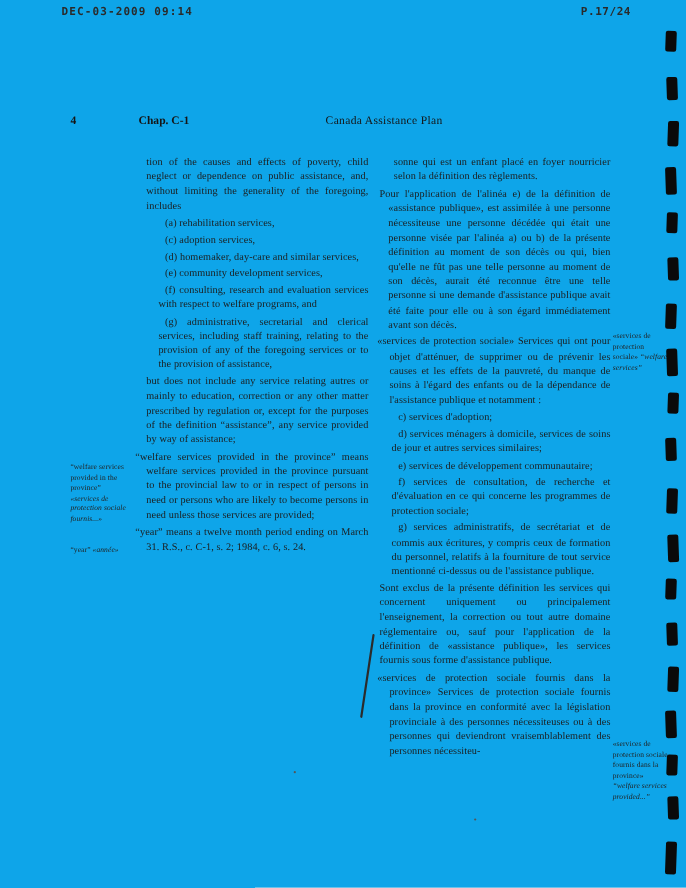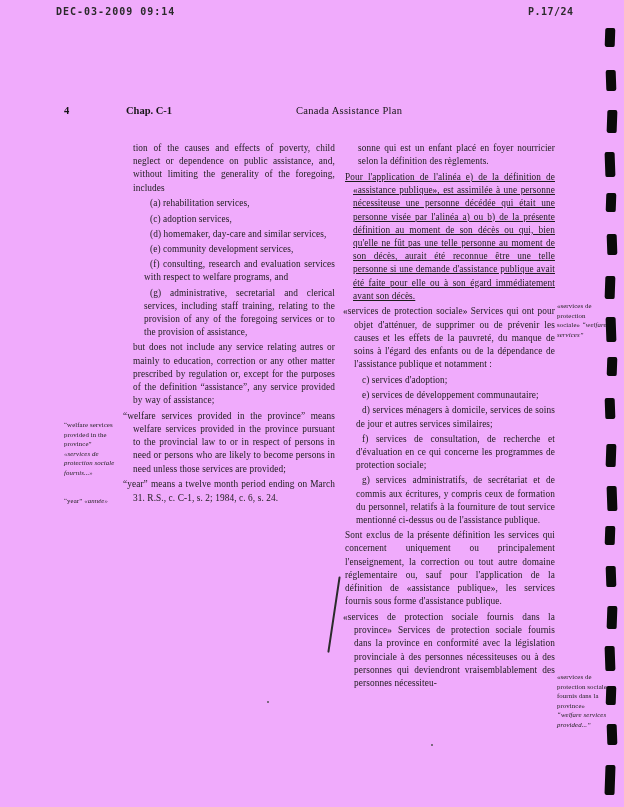--- a/index.html
+++ b/index.html
@@ -1,20 +1,20 @@
 <!DOCTYPE html>
 <html><head>
 <meta charset="utf-8">
 <style>
   html,body{margin:0;padding:0;background:#e8e8e8;}
   #page{
     position:relative;
     width:624px;height:807px;
     margin:0 auto;
-    background:#f0abfc;
+    background:#0ea5e9;
     overflow:hidden;
     font-family:"Liberation Serif", serif;
     color:#1c1c1c;
   }
   
   .fax-stamp{
     position:absolute;top:6px;
     font-family:"DejaVu Sans Mono", monospace;
     font-size:10px;font-weight:bold;letter-spacing:1px;color:#2a2a2a;
   }
@@ -30,21 +30,21 @@
     position:absolute;top:142px;
     font-size:9.3px;line-height:13.2px;
     text-align:justify;
     letter-spacing:0.1px;
   }
   #left-col{left:133px;width:202px;}
   #right-col{left:345px;width:210px;}
   .para{margin:0 0 2.5px 0;}
   .para.item{padding-left:11px;text-indent:6px;margin-bottom:2px;}
   .para.cont{padding-left:13px;}
-  .para.hang{padding-left:8px;text-indent:-8px;text-decoration:underline;}
+  .para.hang{padding-left:8px;text-indent:-8px;}
   .para.ldef{text-indent:-10px;}
   .para.rdef{padding-left:9px;text-indent:-11px;}
   
   .margin-note{
     position:absolute;width:52px;
     font-size:6.8px;line-height:9.5px;color:#222;
     letter-spacing:0.1px;
   }
   .margin-note .fr-ital, .margin-note .en-ital{font-style:italic;}
   .mn-left{left:64px;}
@@ -88,22 +88,22 @@
       <p class="para item">(g) administrative, secretarial and clerical services, including staff training, relating to the provision of any of the foregoing services or to the provision of assistance,</p>
       <p class="para plain">but does not include any service relating autres or mainly to education, correction or any other matter prescribed by regulation or, except for the purposes of the definition “assistance”, any service provided by way of assistance;</p>
       <p class="para ldef">“welfare services provided in the province” means welfare services provided in the province pursuant to the provincial law to or in respect of persons in need or persons who are likely to become persons in need unless those services are provided;</p>
       <p class="para ldef">“year” means a twelve month period ending on March 31. R.S., c. C-1, s. 2; 1984, c. 6, s. 24.</p>
     </div>
   <div id="right-col" class="col">
       <p class="para cont">sonne qui est un enfant placé en foyer nourricier selon la définition des règlements.</p>
       <p class="para hang">Pour l'application de l'alinéa e) de la définition de «assistance publique», est assimilée à une personne nécessiteuse une personne décédée qui était une personne visée par l'alinéa a) ou b) de la présente définition au moment de son décès ou qui, bien qu'elle ne fût pas une telle personne au moment de son décès, aurait été reconnue être une telle personne si une demande d'assistance publique avait été faite pour elle ou à son égard immédiatement avant son décès.</p>
       <p class="para rdef">«services de protection sociale» Services qui ont pour objet d'atténuer, de supprimer ou de prévenir les causes et les effets de la pauvreté, du manque de soins à l'égard des enfants ou de la dépendance de l'assistance publique et notamment :</p>
       <p class="para item">c) services d'adoption;</p>
+      <p class="para item">d) services ménagers à domicile, services de soins de jour et autres services similaires;</p>
       <p class="para item">e) services de développement communautaire;</p>
-      <p class="para item">d) services ménagers à domicile, services de soins de jour et autres services similaires;</p>
       <p class="para item">f) services de consultation, de recherche et d'évaluation en ce qui concerne les programmes de protection sociale;</p>
       <p class="para item">g) services administratifs, de secrétariat et de commis aux écritures, y compris ceux de formation du personnel, relatifs à la fourniture de tout service mentionné ci-dessus ou de l'assistance publique.</p>
       <p class="para plain">Sont exclus de la présente définition les services qui concernent uniquement ou principalement l'enseignement, la correction ou tout autre domaine réglementaire ou, sauf pour l'application de la définition de «assistance publique», les services fournis sous forme d'assistance publique.</p>
       <p class="para rdef">«services de protection sociale fournis dans la province» Services de protection sociale fournis dans la province en conformité avec la législation provinciale à des personnes nécessiteuses ou à des personnes qui deviendront vraisemblablement des personnes nécessiteu-</p>
     </div>
 
   <div id="mn-welfare-prov" class="margin-note mn-left">
     <span>“welfare services provided in the province”</span>
     <span class="fr-ital">«services de protection sociale fournis...»</span>
   </div>

